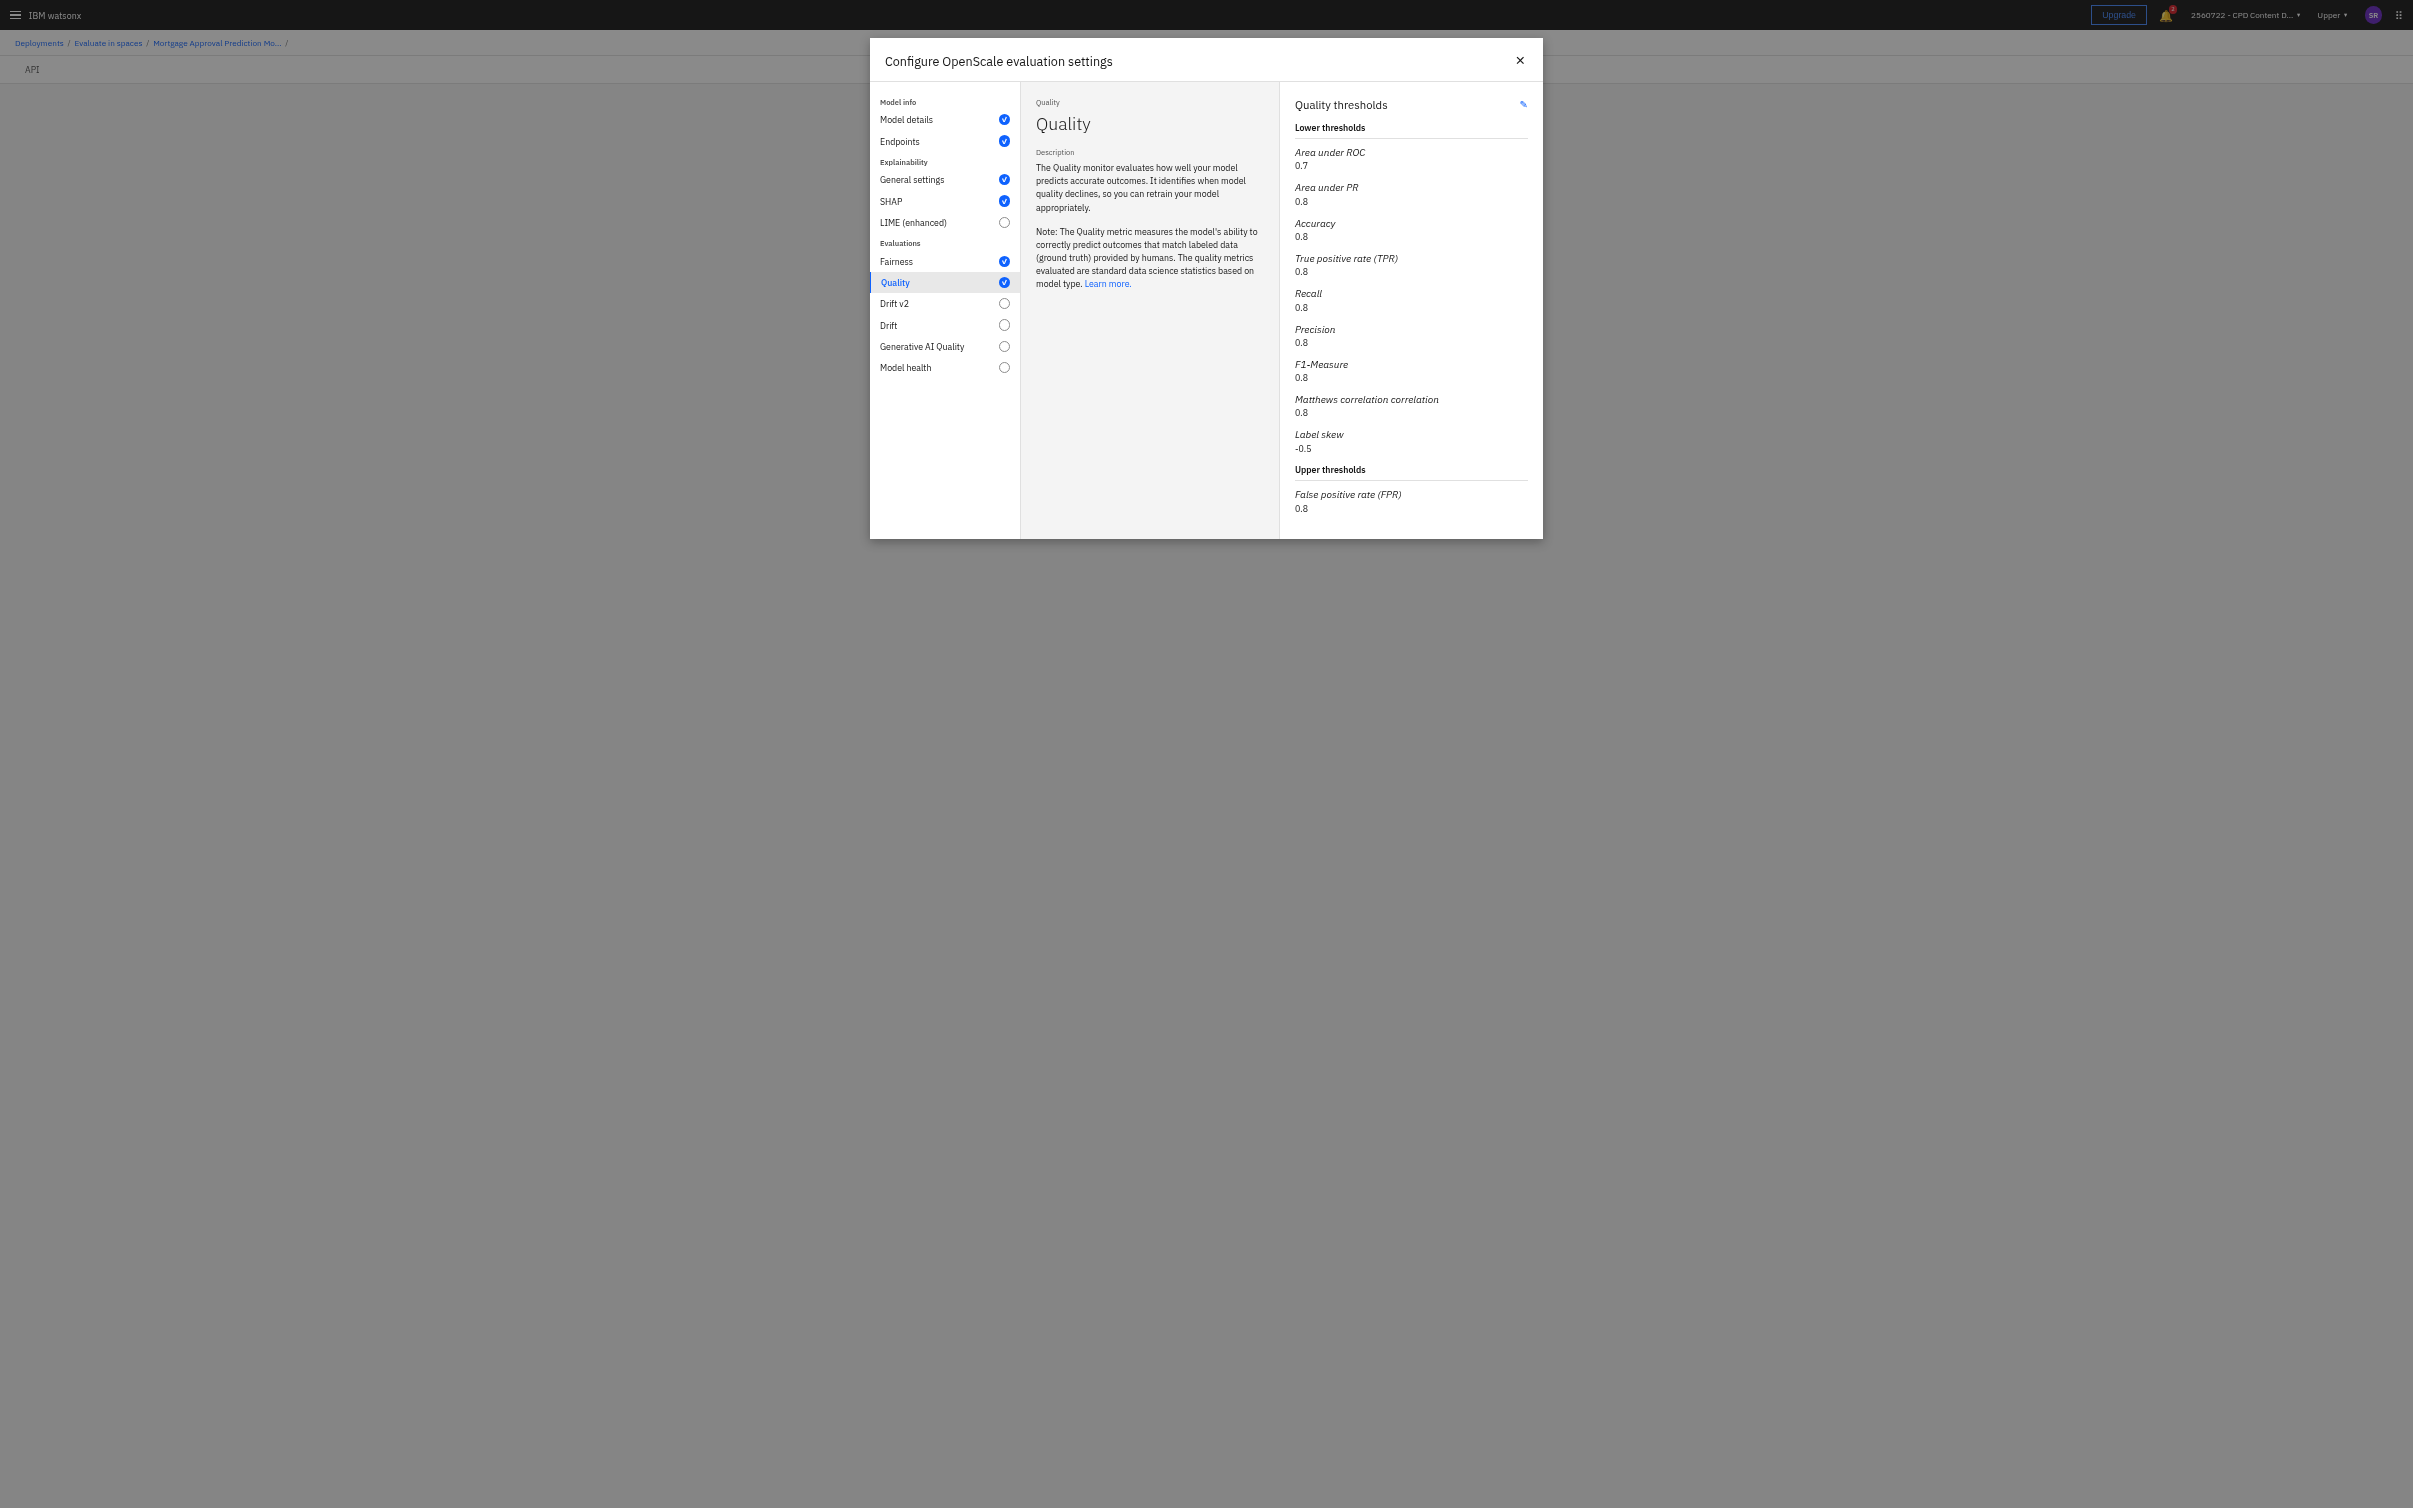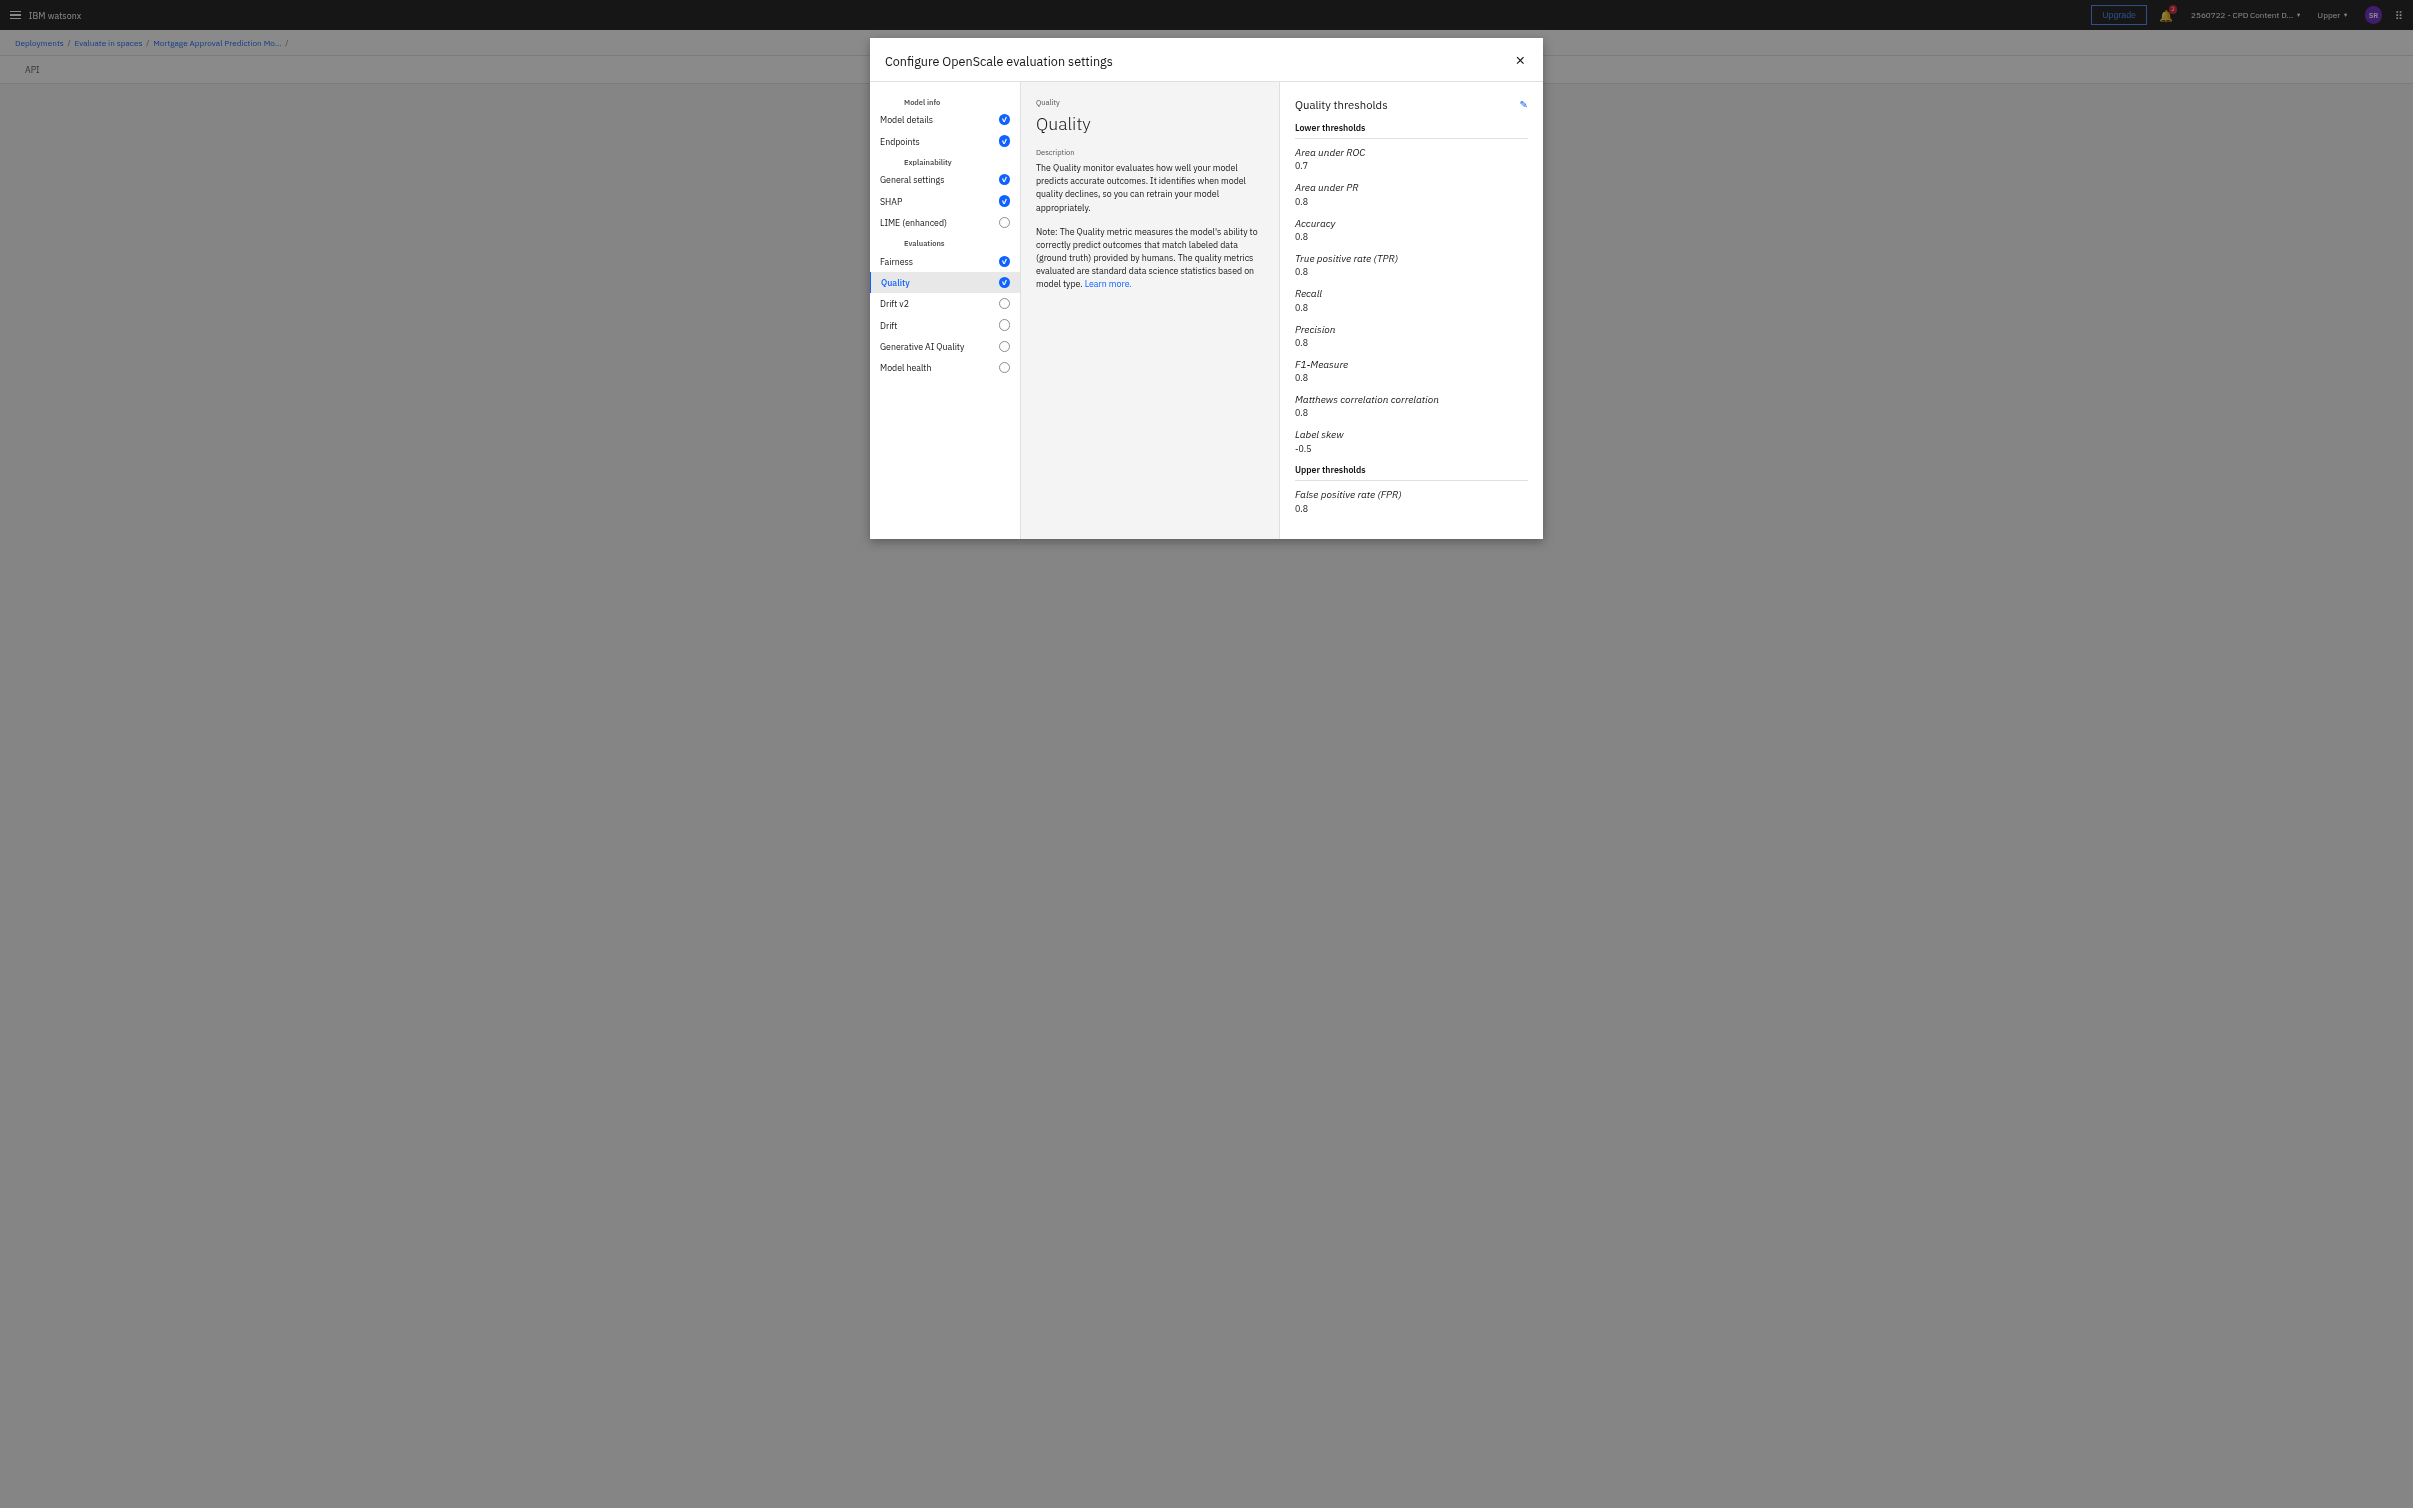--- a/index.html
+++ b/index.html
@@ -108,21 +108,20 @@
       padding: 10px 0;
       background: #fff;
     }
 
     .sidebar-section-label {
       font-size: 7.5px;
       font-weight: 600;
       color: #525252;
       padding: 5px 10px 2.5px;
       text-transform: none;
-      margin-left: 24px;
     }
 
     .sidebar-item {
       display: flex;
       align-items: center;
       justify-content: space-between;
       padding: 5px 10px;
       cursor: pointer;
       font-size: 8.8px;
       color: #161616;

